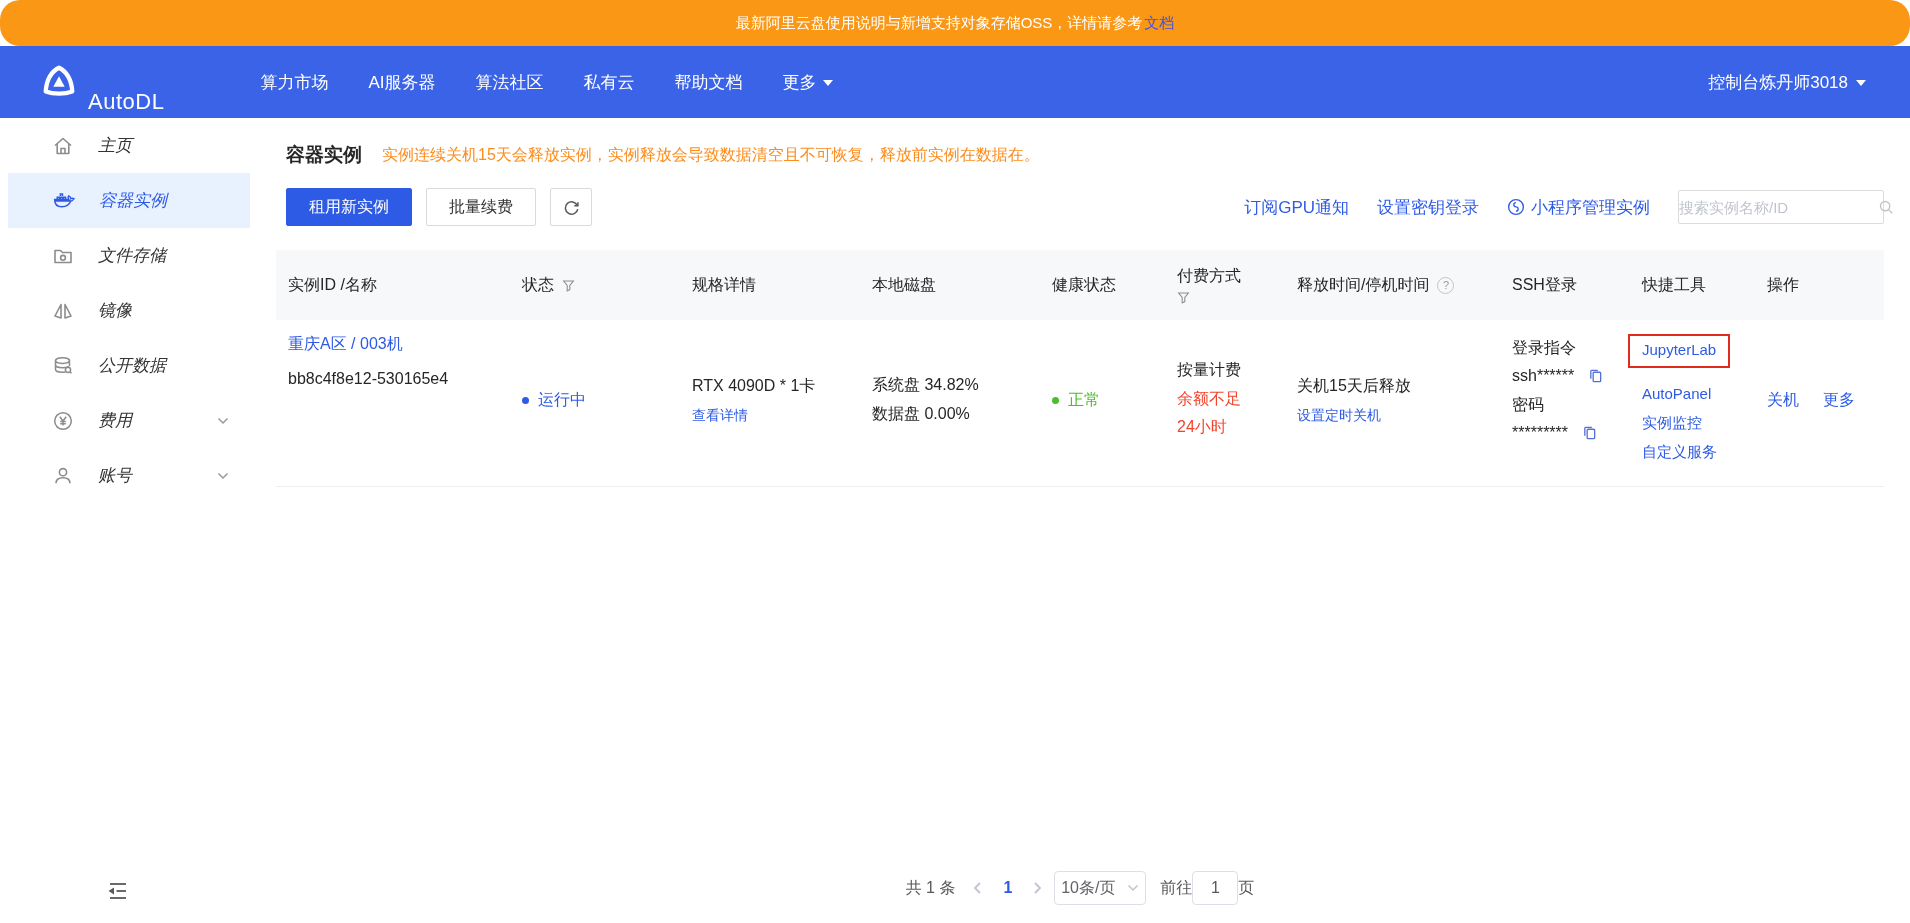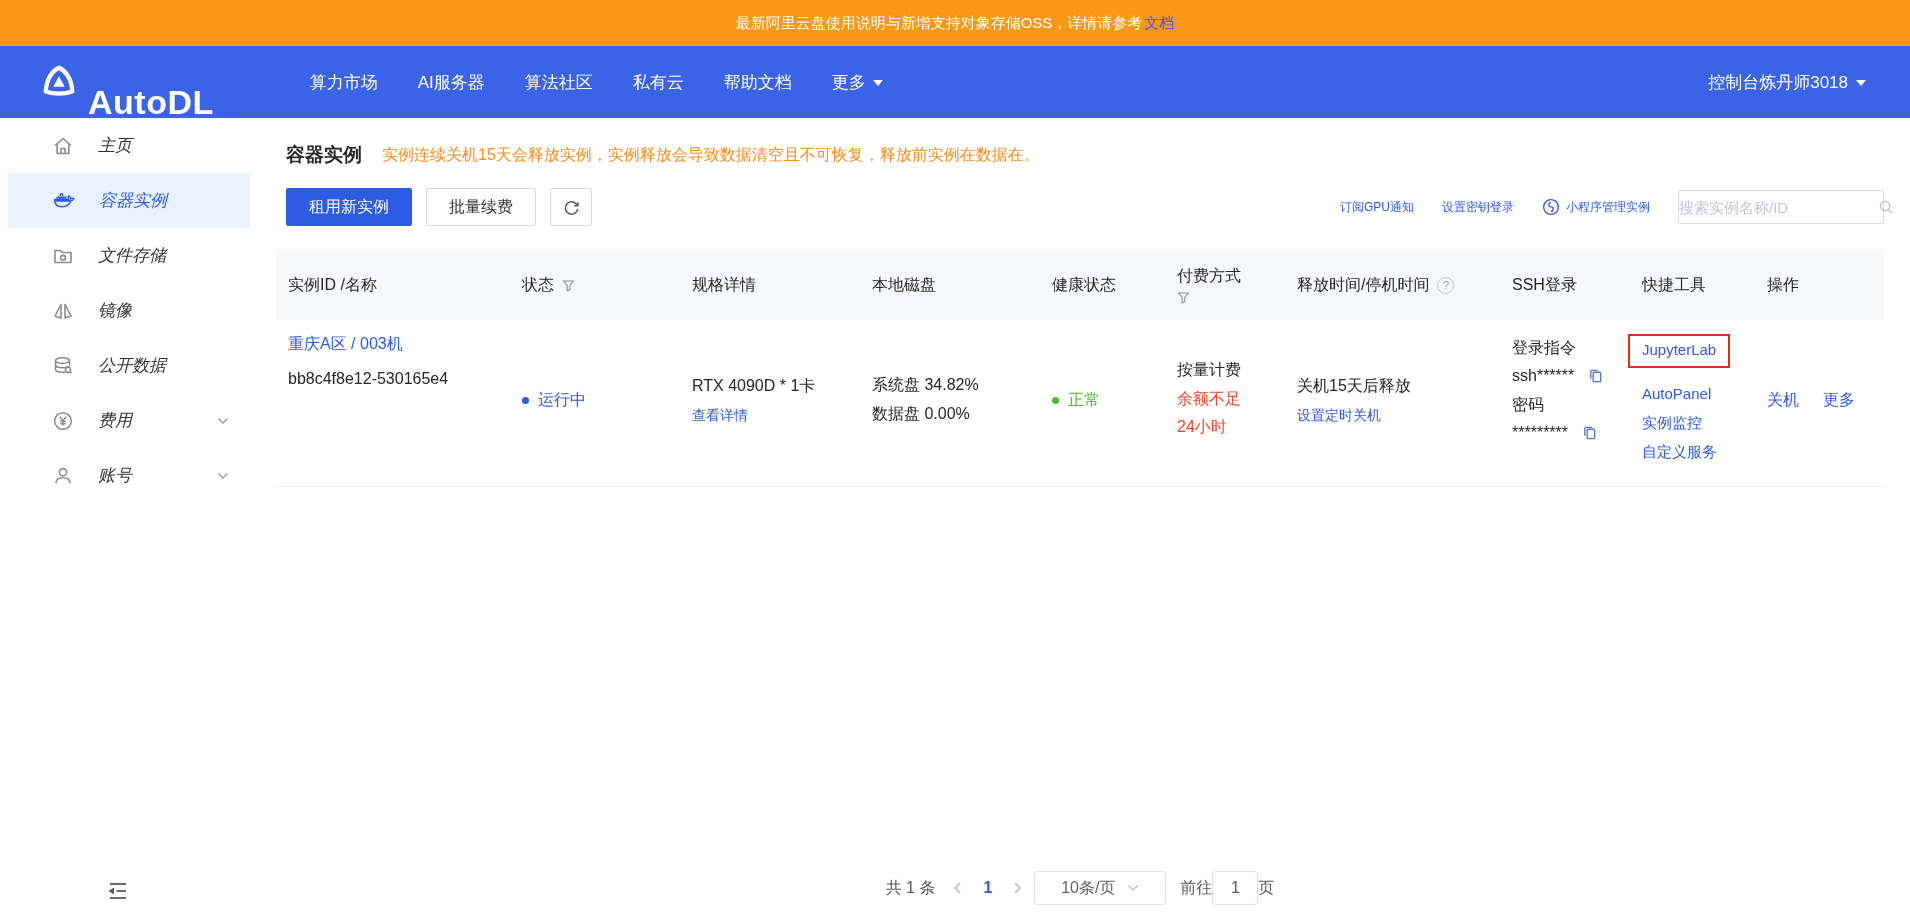--- a/index.html
+++ b/index.html
@@ -1,26 +1,26 @@
 <!DOCTYPE html>
 <html><head>
 <meta charset="utf-8">
 <style>
   * { margin:0; padding:0; box-sizing:border-box; }
   html,body { width:1910px; height:923px; font-family:"Liberation Sans","DejaVu Sans",sans-serif; background:#fff; overflow:hidden; }
   a { text-decoration:none; cursor:pointer; }
 
   
-  .banner { height:46px; background:#FA9714; display:flex; align-items:center; justify-content:center; font-size:15px; color:#fff; }
+  .banner { height:46px; background:#FA9714; display:flex; align-items:center; justify-content:center; font-size:15px; color:#fff;border-radius:20px; }
   .banner a { color:#4353DE; margin-left:2px; font-size:15px; }
 
   
   .navbar { height:72px; background:#3A63E8; display:flex; align-items:center; color:#fff; padding:0 44px 0 40px; }
   .brand { display:flex; align-items:center; gap:10px; }
-  .brand-name { font-size:34px; font-weight:bold; letter-spacing:.5px;margin-top:40px; }
+  .brand-name { font-size:22px; font-weight:normal; letter-spacing:.5px;margin-top:40px; }
   .nav-menu { display:flex; align-items:center; gap:40px; margin-left:96px; font-size:17px; }
   .nav-menu a { color:#fff; display:flex; align-items:center; gap:7px; }
   .caret { width:0; height:0; border-left:5px solid transparent; border-right:5px solid transparent; border-top:6px solid #fff; display:inline-block; margin-top:2px; }
   .nav-right { margin-left:auto; display:flex; align-items:center; font-size:17px; }
   .nav-right a { color:#fff; display:flex; align-items:center; gap:8px; }
 
   
   .sidebar { position:absolute; left:8px; top:118px; bottom:0; width:250px; background:#fff; border-right:1px solid #E8E8E8;font-style:italic; }
   .side-item { height:55px; display:flex; align-items:center; padding:0 28px 0 44px; gap:24px; font-size:17px; color:#333; cursor:pointer; }
   .side-item .s-icon { color:#8C8C8C; display:flex; }
@@ -34,21 +34,21 @@
   .page-head { display:flex; align-items:center; gap:20px; padding:24px 0 0 36px; }
   .page-title { font-size:19px; font-weight:bold; color:#262626; }
   .notice { font-size:16px; color:#FC8C1C; }
 
   .toolbar { display:flex; align-items:center; margin:20px 26px 0 36px; }
   .btn { height:38px; border-radius:2px; font-size:16px; display:inline-flex; align-items:center; justify-content:center; cursor:pointer; font-family:inherit; }
   .btn-primary { background:#2E5BE6; border:1px solid #2E5BE6; color:#fff; padding:0 22px; }
   .btn-default { background:#fff; border:1px solid #D9D9D9; color:#333; padding:0 22px; margin-left:14px; }
   .btn-icon { width:42px; background:#fff; border:1px solid #D9D9D9; margin-left:14px; color:#595959; }
   .toolbar-right { margin-left:auto; display:flex; align-items:center; gap:28px; }
-  .toolbar-right a { color:#2E5BE6; font-size:12px; display:flex; align-items:center; gap:6px; }
+  .toolbar-right a { color:#2E5BE6; font-size:17px; display:flex; align-items:center; gap:6px; }
   .search-box { width:206px; height:34px; border:1px solid #DCDCDC; border-radius:2px; display:flex; align-items:center; padding:0 0; background:#fff; }
   .search-box input { border:none; outline:none; flex:1; font-size:15px; color:#333; font-family:inherit; }
   .search-box input::placeholder { color:#C0C4CC; }
   .search-box .sicon { color:#C0C4CC; display:flex; }
 
   
   .table { margin:24px 26px 0 26px; }
   .grid-cols { display:grid; grid-template-columns:234px 170px 180px 180px 125px 120px 215px 130px 125px 1fr; }
   .thead { background:#F7F8FA; min-height:70px; align-items:center; font-size:16px; color:#262626; }
   .th { padding-left:12px; display:flex; align-items:center; gap:8px; }
@@ -77,21 +77,21 @@
   .hl-box { display:inline-block; border:2px solid #E02B1D; padding:1px 12px 3px; margin-left:-14px; margin-bottom:11px; }
   .hl-box a { line-height:1.7; }
   .actions-cell { display:flex; gap:24px; }
   .actions-cell a { color:#2E5BE6; }
 
   
   .pagination { position:absolute; left:0; right:0; bottom:18px; display:flex; align-items:center; justify-content:center; font-size:16px; color:#595959; }
   .pg-total { margin-right:6px; }
   .pg-arrow { color:#C0C4CC; display:flex; padding:0 10px; cursor:pointer; }
   .pg-num { color:#2E5BE6; font-weight:bold; padding:0 10px; cursor:pointer; }
-  .pg-size { width:132px; height:34px; border:1px solid #DCDFE6; border-radius:4px; display:flex; align-items:center; justify-content:center; gap:12px; color:#606266; cursor:pointer; background:#fff; }
+  .pg-size { width:92px; height:34px; border:1px solid #DCDFE6; border-radius:4px; display:flex; align-items:center; justify-content:center; gap:12px; color:#606266; cursor:pointer; background:#fff; }
   .pg-size .pchev { color:#C0C4CC; display:flex; }
   .pg-goto { margin-left:14px; }
   .pg-input { width:46px; height:34px; border:1px solid #DCDFE6; border-radius:4px; text-align:center; font-size:16px; color:#595959; outline:none; font-family:inherit; }
 </style>
 </head>
 <body>
 
 <div class="banner">
   <span>最新阿里云盘使用说明与新增支持对象存储OSS，详情请参考</span>
   <a>文档</a>

